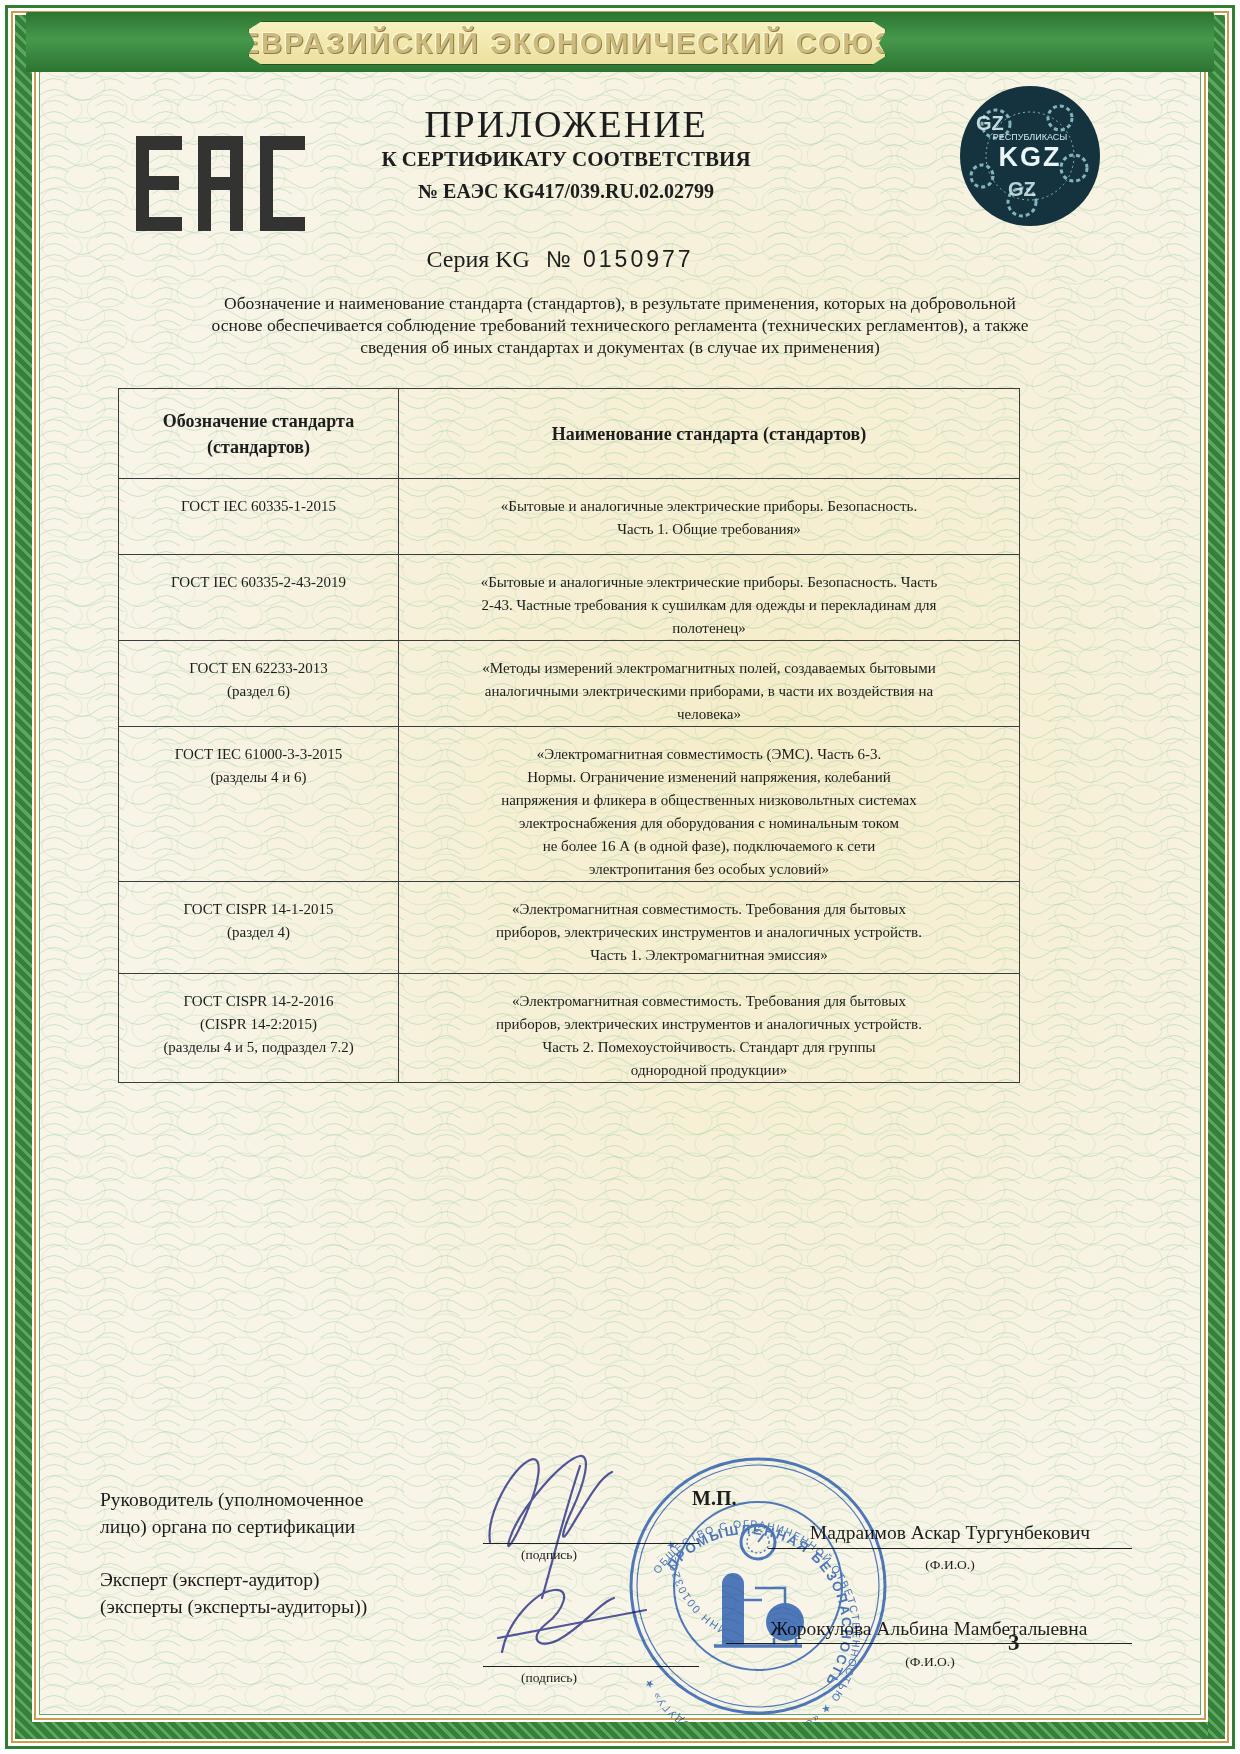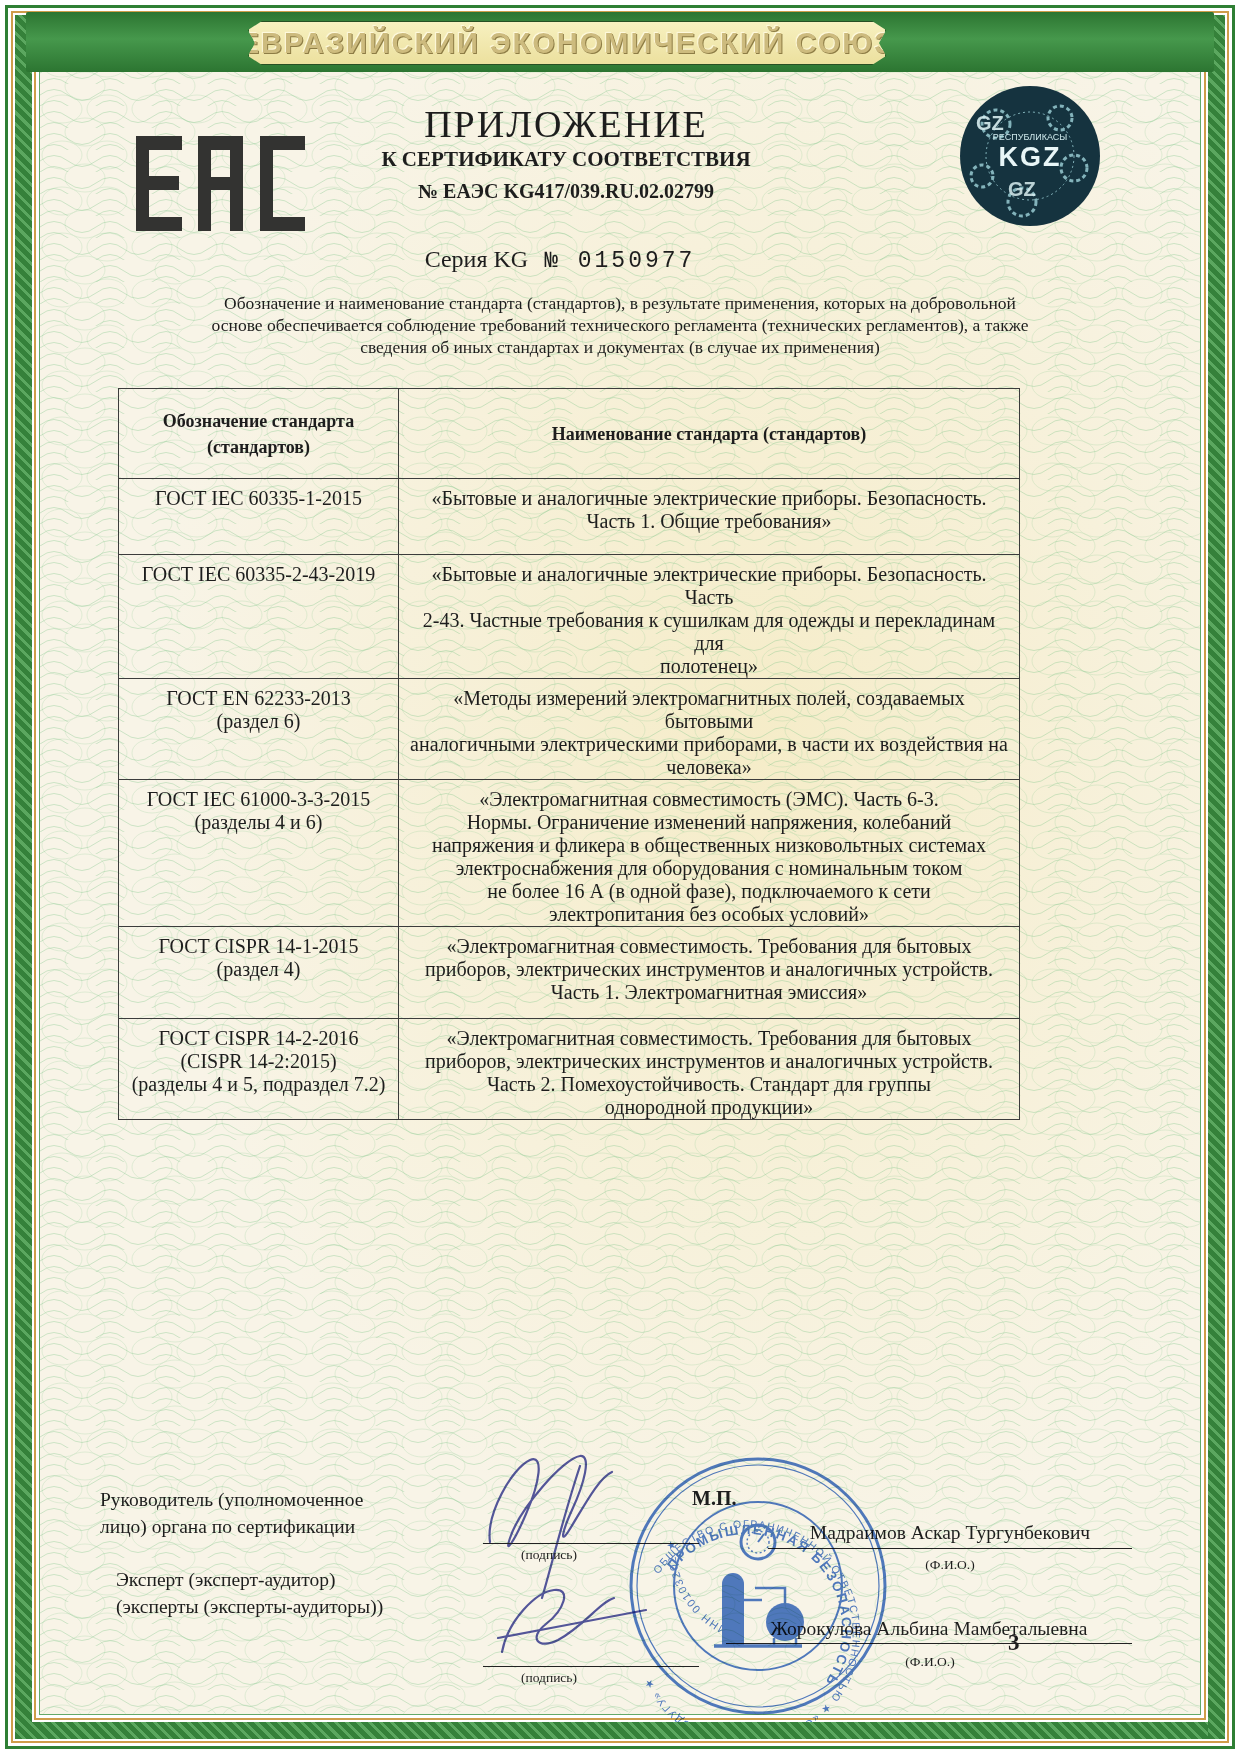--- a/index.html
+++ b/index.html
@@ -30,34 +30,34 @@
           color:#cdbb7e;text-shadow:1px 1px 0 #8d7c45,-1px -1px 1px #fffbe2;white-space:nowrap;}
   
   .layer{position:absolute;inset:0;z-index:1;}
   .eac-svg{position:absolute;left:136px;top:136px;}
   .emblem-svg{position:absolute;left:956px;top:84px;}
   .title{position:absolute;left:196px;top:102px;width:740px;text-align:center;}
   .title-main{font-size:38px;letter-spacing:2px;font-weight:400;line-height:44px;}
   .title-sub{font-size:21px;font-weight:700;line-height:26px;}
   .title-num{font-size:20px;font-weight:700;margin-top:8px;}
   .series{position:absolute;left:190px;top:246px;width:740px;text-align:center;font-size:24px;}
-  .series .num{font-family:Liberation Mono, monospace;font-size:23px;letter-spacing:3px;margin-left:16px;}
+  .series .num{font-family:Liberation Sans, sans-serif;font-size:23px;letter-spacing:3px;margin-left:16px;}
   .intro{position:absolute;left:60px;top:292px;width:1120px;text-align:center;font-size:17.5px;
          line-height:22px;white-space:pre-line;}
   
   table.standards{position:absolute;left:118px;top:388px;width:902px;border-collapse:collapse;}
   .standards th,.standards td{border:1px solid #3c3c3c;vertical-align:top;white-space:pre-line;text-align:center;}
   .standards th{font-size:18px;font-weight:700;vertical-align:middle;line-height:26px;}
   .standards th.col-design{width:277px;}
-  .standards td{font-size:20px;line-height:23px;padding:8px 8px 0;}
+  .standards td{font-size:15px;line-height:23px;padding:16px 8px 0;}
   tr.h-head{height:90px;} tr.h-r1{height:76px;} tr.h-r2{height:72px;} tr.h-r3{height:84px;}
   tr.h-r4{height:98px;} tr.h-r5{height:138px;} tr.h-r6{height:92px;} tr.h-r7{height:100px;}
   
   .role1{position:absolute;left:100px;top:1486px;font-size:19.5px;line-height:27px;white-space:pre-line;}
-  .role2{position:absolute;left:116px;top:1566px;font-size:19.5px;line-height:27px;white-space:pre-line;}
+  .role2{position:absolute;left:100px;top:1566px;font-size:19.5px;line-height:27px;white-space:pre-line;}
   .sline{position:absolute;border-top:1.6px solid #222;width:216px;left:483px;}
   .sline1{top:1543px;} .sline2{top:1666px;}
   .scap{position:absolute;width:110px;left:494px;text-align:center;font-size:13.5px;}
   .scap1{top:1547px;} .scap2{top:1670px;}
   .mp{position:absolute;left:692px;top:1487px;font-size:20px;font-weight:700;}
   .name1{position:absolute;left:768px;top:1522px;width:364px;text-align:center;font-size:19.5px;
          border-bottom:1.6px solid #222;padding-bottom:4px;}
   .fio1{position:absolute;left:838px;top:1557px;width:224px;text-align:center;font-size:13.5px;}
   .name2{position:absolute;left:726px;top:1618px;width:406px;text-align:center;font-size:19.5px;
          border-bottom:1.6px solid #222;padding-bottom:3px;}

